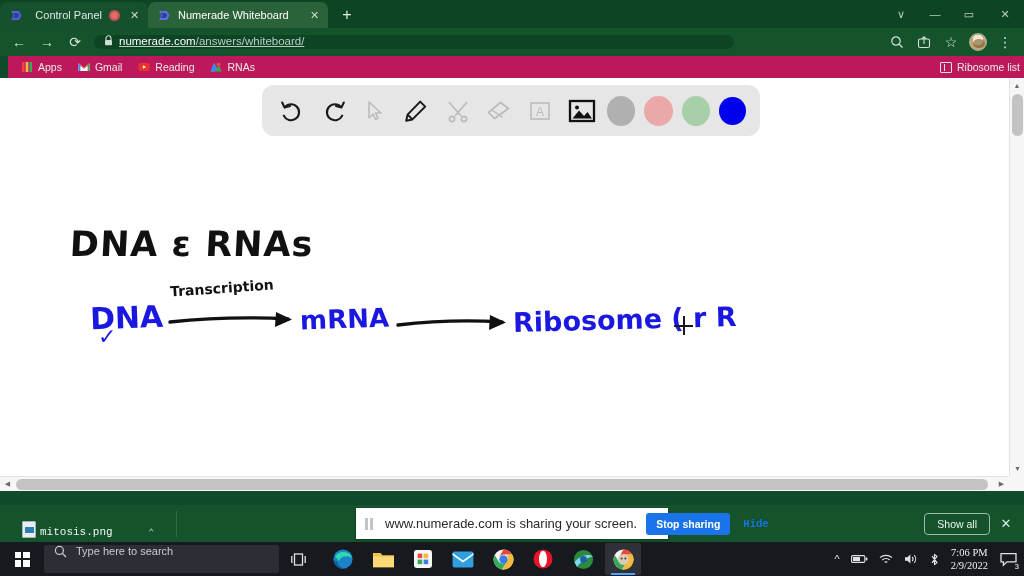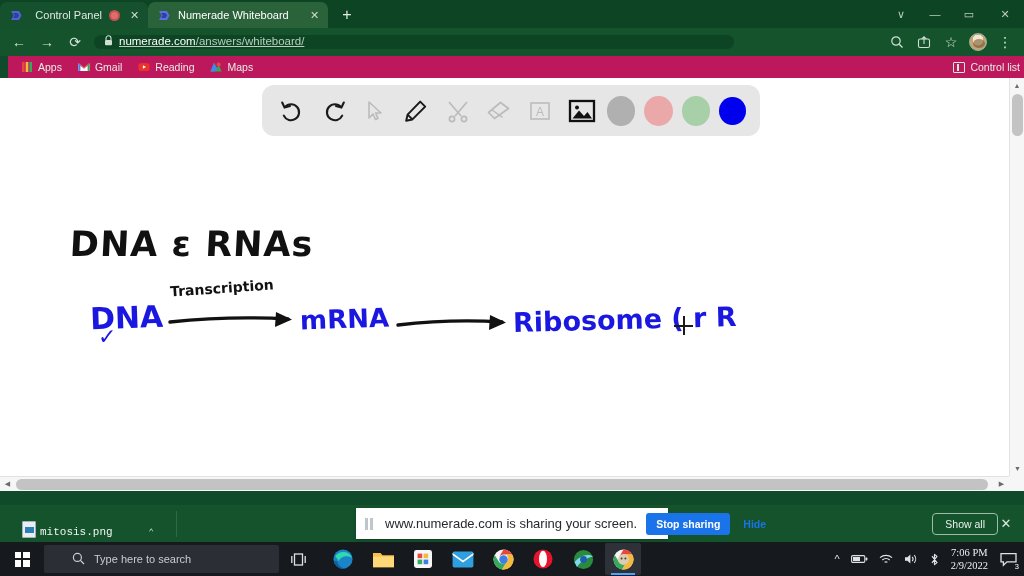--- a/index.html
+++ b/index.html
@@ -215,23 +215,23 @@
   .share-pause {
     width: 11px; height: 12px; flex: 0 0 11px;
     display: flex; gap: 2px; align-items: center;
   }
   .share-pause i { display: block; width: 3px; height: 12px; background: #bfc6cb; }
   .share-text { font-size: 13px; color: #26292d; white-space: nowrap; }
   .btn-stop {
     background: #1a73e8; color: #fff; font-size: 10.5px; font-weight: 700;
     padding: 5px 10px; border-radius: 3px; white-space: nowrap; text-align: center;
   }
-  .btn-hide { color: #1a73e8; font-size: 10.5px; font-weight: 700; padding: 0 4px; }
-
-  .dl-right { margin-left: auto; display: flex; align-items: center; gap: 0; padding-right: 10px; }
+  .btn-hide { color: #1a73e8; font-size: 10.5px; font-weight: 700; padding: 0 4px; font-family: Liberation Mono, monospace; }
+
+  .dl-right { margin-left: auto; display: flex; align-items: center; gap: 8px; padding-right: 10px; }
   .btn-showall {
     border: 1px solid #9dbda8; color: #eaf3ec; font-size: 10.5px;
     padding: 4px 12px; border-radius: 4px; white-space: nowrap;
   }
   .dl-close { font-size: 13px; color: #dce9df; width: 16px; text-align: center; }
 
   
   .taskbar {
     position: absolute; left: 0; bottom: 0; width: 1024px; height: 34px;
     background: #16191d; display: flex; align-items: center;
@@ -239,21 +239,21 @@
   .start {
     width: 44px; height: 34px; display: flex; align-items: center; justify-content: center;
   }
   .start-grid {
     width: 15px; height: 15px;
     display: grid; grid-template-columns: 1fr 1fr; grid-template-rows: 1fr 1fr; gap: 2px;
   }
   .start-grid i { background: #ffffff; display: block; }
   .tb-search {
     width: 235px; height: 28px; background: #2b2f35; border-radius: 2px;
-    display: flex; align-items: center; gap: 9px; padding: 0 28px;
+    display: flex; align-items: flex-start; gap: 9px; padding: 0 10px;
     font-size: 11px; color: #c9ccd1;
   }
   .taskview {
     width: 40px; height: 34px; display: flex; align-items: center; justify-content: center;
   }
   .tb-apps { display: flex; align-items: center; gap: 4px; margin-left: 6px; }
   .tb-app {
     width: 36px; height: 32px; display: flex; align-items: center; justify-content: center;
     position: relative; border-radius: 2px;
   }
@@ -380,25 +380,25 @@
       <span>Reading</span>
     </div>
     <div class="bm">
       <span class="bm-ico">
         <svg width="12" height="12" viewBox="0 0 12 12">
             <path d="M0.5 10.5 L4 1.8 L7 7 L9 4 L11.5 10.5 Z" fill="#35a853"></path>
             <path d="M4 1.8 L7.2 7.4 L4.6 10.5 L0.5 10.5 Z" fill="#4285f4"></path>
             <circle cx="8.6" cy="3.4" r="2" fill="#e8483c"></circle>
           </svg>
       </span>
-      <span>Maps</span>
+      <span>RNAs</span>
     </div>
     <div class="reading-list">
       <span class="rl-box"></span>
-      <span>Control list</span>
+      <span>Ribosome list</span>
     </div>
   </div>
 
   <div class="page">
 
     <div class="wb-toolbar">
       <div class="tb-btn">
         <svg width="26" height="26" viewBox="0 0 26 26">
             <path d="M6 9 a8 8 0 1 1 -1.2 8.6" fill="none" stroke="#1a1a1a" stroke-width="2.1" stroke-linecap="round"></path>
             <path d="M3.2 4.5 L5.6 9.6 L11 8" fill="none" stroke="#1a1a1a" stroke-width="2.1" stroke-linecap="round" stroke-linejoin="round"></path>

